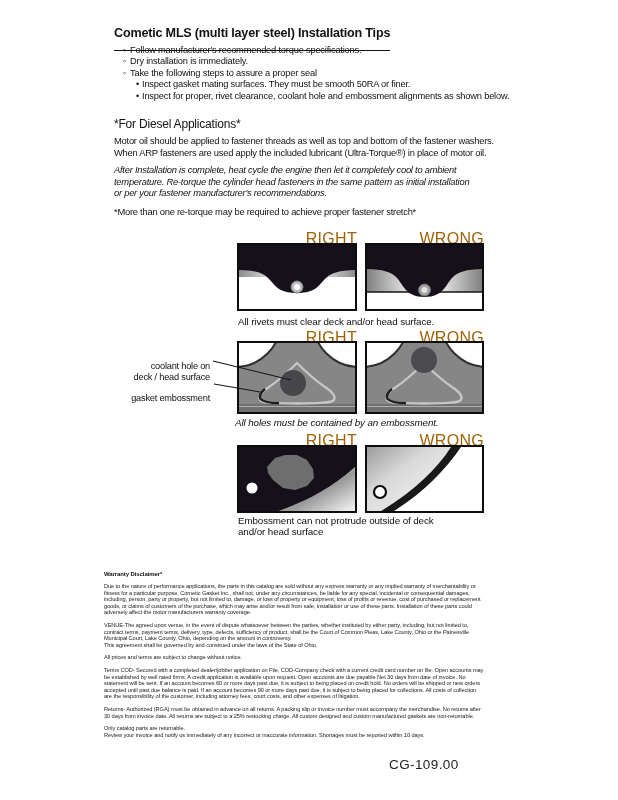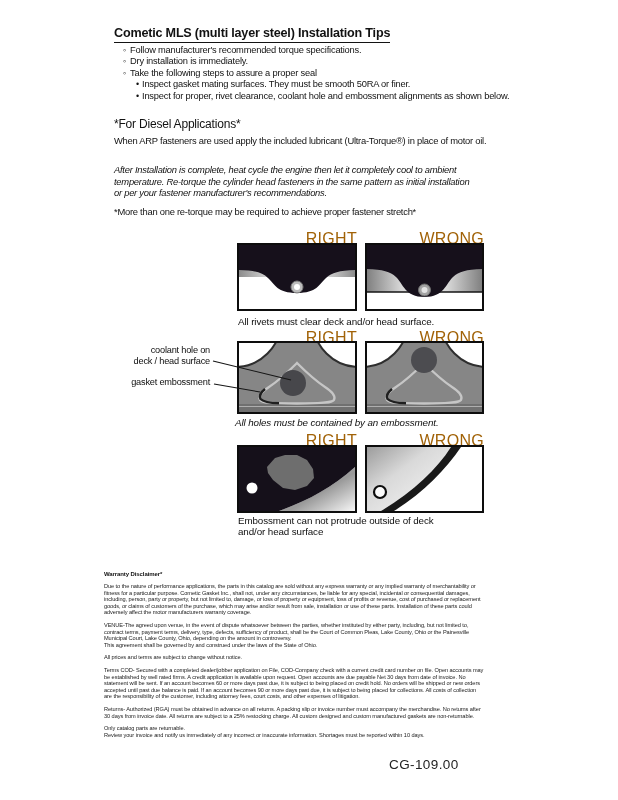--- a/index.html
+++ b/index.html
@@ -4,41 +4,41 @@
 <style>
   html,body{margin:0;padding:0;background:#ffffff;}
   .page{
     position:relative;width:618px;height:800px;background:#ffffff;
     font-family:"Liberation Sans","DejaVu Sans",sans-serif;color:#121212;overflow:hidden;
   }
   .abs{position:absolute;}
   
   .title{
     left:114px;top:26px;font-size:12.6px;font-weight:bold;letter-spacing:-0.2px;
-    border-bottom:1.6px solid #131313;padding-bottom:2px;white-space:nowrap;
+    border-bottom:1.6px solid #131313;padding-bottom:10px;white-space:nowrap;
   }
   
   .bullets{left:123px;top:45px;font-size:9.3px;letter-spacing:-0.2px;line-height:11.4px;}
   .b-row{white-space:nowrap;}
   .b-row .mk{display:inline-block;width:7px;font-size:9px;}
   .b-row.sub{padding-left:13px;}
   .b-row.sub .mk{width:6px;}
   
   .diesel-h{left:114px;top:117px;font-size:12px;font-weight:normal;letter-spacing:-0.2px;white-space:nowrap;}
   .para{font-size:9.4px;letter-spacing:-0.25px;line-height:11.6px;}
   .para div{white-space:nowrap;}
   .p1{left:114px;top:135px;}
   .p2{left:114px;top:164px;font-style:italic;}
   .note{left:114px;top:206px;font-size:9.4px;letter-spacing:-0.25px;white-space:nowrap;}
   
   .dlabel{font-size:16px;letter-spacing:0.3px;text-align:right;color:#a16207;}
   .caption{font-size:9.8px;letter-spacing:-0.1px;color:#0e0e0e;white-space:nowrap;}
   .dbox{box-sizing:border-box;border:2px solid #0d0d0d;background:#fff;}
   .dbox svg{display:block;}
-  .ann{font-size:9.2px;letter-spacing:-0.2px;text-align:right;line-height:10.6px;color:#0e0e0e;}
+  .ann{font-size:9.2px;letter-spacing:-0.2px;text-align:right;line-height:10.6px;color:#0e0e0e;margin-top:16px;}
   .ann div{white-space:nowrap;}
   
   .disc-h{left:104px;top:571px;font-size:6px;font-weight:bold;letter-spacing:-0.1px;white-space:nowrap;}
   .disc{left:104px;top:583px;width:420px;font-size:5.65px;letter-spacing:-0.08px;line-height:6.6px;color:#1c1c1c;}
   .disc-p{margin:0 0 6px 0;}
   .disc-p div{white-space:nowrap;}
   .pagecode{left:389px;top:757px;font-size:13.5px;letter-spacing:0.4px;color:#222;white-space:nowrap;}
   .leaders{left:0;top:0;pointer-events:none;}
 </style>
 </head>
@@ -51,20 +51,21 @@
   <div class="abs bullets">
     <div class="b-row"><span class="mk">◦</span><span>Follow manufacturer's recommended torque specifications.</span></div>
     <div class="b-row"><span class="mk">◦</span><span>Dry installation is immediately.</span></div>
     <div class="b-row"><span class="mk">◦</span><span>Take the following steps to assure a proper seal</span></div>
     <div class="b-row sub"><span class="mk">•</span><span>Inspect gasket mating surfaces.  They must be smooth 50RA or finer.</span></div>
     <div class="b-row sub"><span class="mk">•</span><span>Inspect for proper, rivet clearance, coolant hole and embossment alignments as shown below.</span></div>
   </div>
 
   <div class="abs diesel-h">*For Diesel Applications*</div>
   <div class="abs para p1">
+      <div>Motor oil should be applied to fastener threads as well as top and bottom of the fastener washers.</div>
       <div>When ARP fasteners are used apply the included lubricant (Ultra-Torque®) in place of motor oil.</div>
     </div>
   <div class="abs para p2">
       <div>After Installation is complete, heat cycle the engine then let it completely cool to ambient</div>
       <div>temperature. Re-torque the cylinder head fasteners in the same pattern as initial installation</div>
       <div>or per your fastener manufacturer's recommendations.</div>
     </div>
   <div class="abs note">*More than one re-torque may be required to achieve proper fastener stretch*</div>
 
   <div class="abs dlabel" style="left:237px;top:230px;width:120px;">RIGHT</div>

